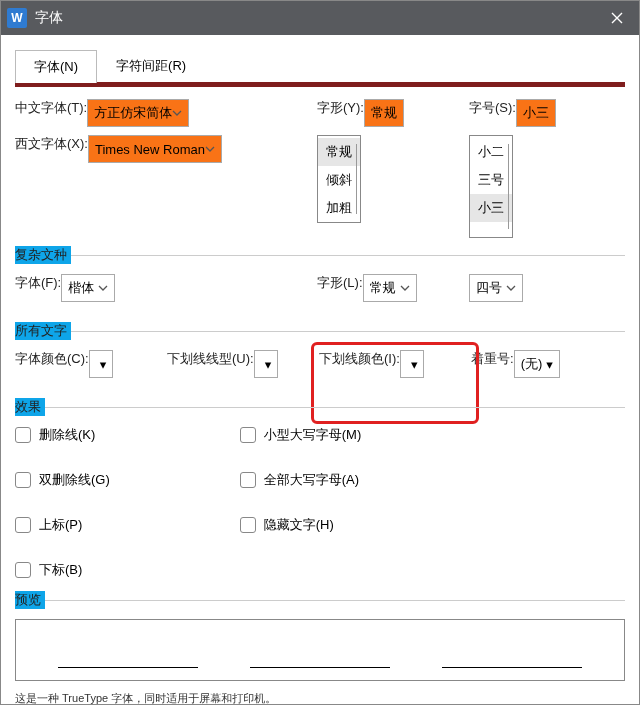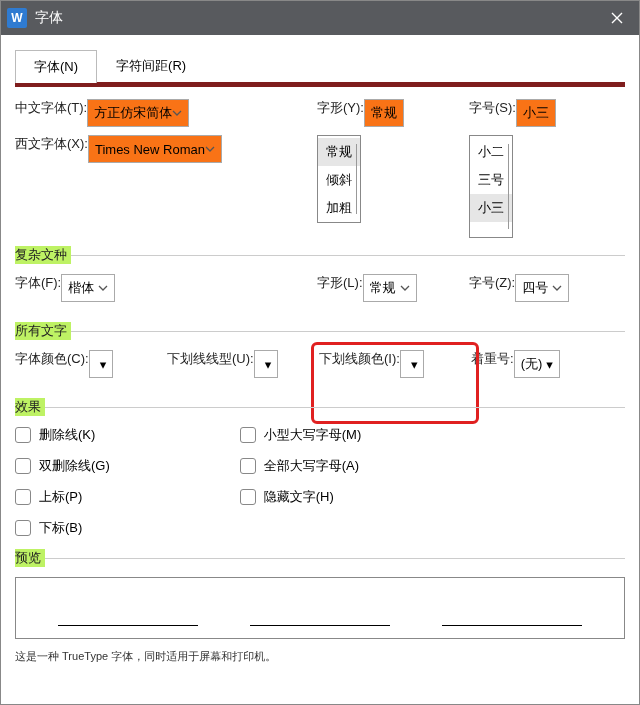--- a/index.html
+++ b/index.html
@@ -19,29 +19,29 @@
 .col { display: flex; flex-direction: row; }
 .label { margin-bottom: 4px; color: #222; }
 .select { height: 28px; border: 1px solid #aaa; background: #f97316; display: flex; align-items: center; padding: 0 6px; position: relative; cursor: pointer; }
 .select .caret { margin-left: auto; }
 .select .caret svg, .dd-caret svg { width: 10px; height: 10px; }
 .listbox { border: 1px solid #888; background: #fff; padding: 2px 0; overflow: hidden; position: relative; }
 .listbox .item { padding: 5px 8px; cursor: pointer; }
 .listbox .item.sel { background: #e6e6e6; }
 .listbox .scrollhint { position: absolute; right: 3px; top: 8px; bottom: 8px; width: 1px; background: #999; }
 fieldset { border: 1px solid #ccc; border-left: none; border-right: none; border-bottom: none; padding: 10px 0 6px 0; margin-top: 6px; position: relative; }
-fieldset legend { padding: 0 4px 0 0; color: #222; background: #bef264; margin-top: 46px; }
+fieldset legend { padding: 0 4px 0 0; color: #222; background: #0ea5e9; margin-top: 46px; }
 .dd { height: 28px; border: 1px solid #aaa; background: #fff; display: flex; align-items: center; padding: 0 6px; cursor: pointer; }
 .dd .dd-val { flex: 1; overflow: hidden; }
 .dd .dd-caret { margin-left: 4px; }
 .colorswatch { width: 100%; height: 14px; background: #000; }
 .underline-line { flex:1; height:0; border-top: 2px solid #000; align-self: center; }
 .highlight-box { position: absolute; border: 3px solid #e02020; border-radius: 6px; pointer-events: none; }
 .checks { display: flex; gap: 40px; }
-.check-col { display: flex; flex-direction: column; gap: 13px; }
+.check-col { display: flex; flex-direction: column; gap: 27px; }
 .check { display: flex; align-items: center; gap: 8px; cursor: pointer; }
 .cbox { width: 16px; height: 16px; border: 1px solid #888; border-radius: 3px; background: #fff; }
 .preview-box { height: 62px; border: 1px solid #888; display: flex; align-items: flex-end; justify-content: space-around; padding: 0 16px 12px 16px; }
 .preview-box .pline { width: 140px; border-top: 1px solid #000; }
 .footer-note { margin-top: 10px; color: #333; font-size: 11px; }
 </style>
 </head>
 <body>
 
 <div class="window">
@@ -131,21 +131,20 @@
           <div class="col" style="width:140px">
             <div class="label">字形(L):</div>
             <div class="dd">
               <span class="dd-val">常规</span>
               <span class="dd-caret"><svg viewBox="0 0 10 10">
                     <path d="M1 3 L5 7 L9 3" fill="none" stroke="#555" stroke-width="1.3"></path>
                   </svg></span>
             </div>
           </div>
           <div class="col" style="width:140px">
-            <div class="label">字号(Z):</div>
             <div class="dd">
               <span class="dd-val">四号</span>
               <span class="dd-caret"><svg viewBox="0 0 10 10">
                     <path d="M1 3 L5 7 L9 3" fill="none" stroke="#555" stroke-width="1.3"></path>
                   </svg></span>
             </div>
           </div>
         </div>
       </fieldset>
 

